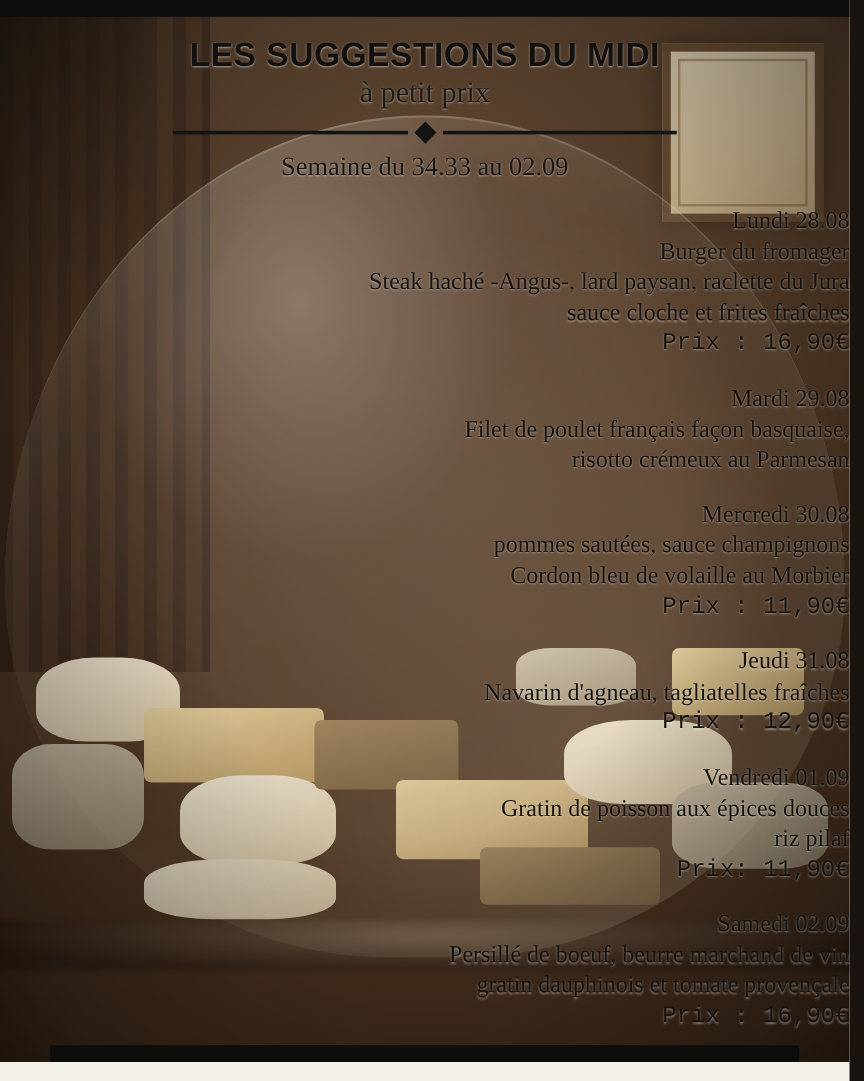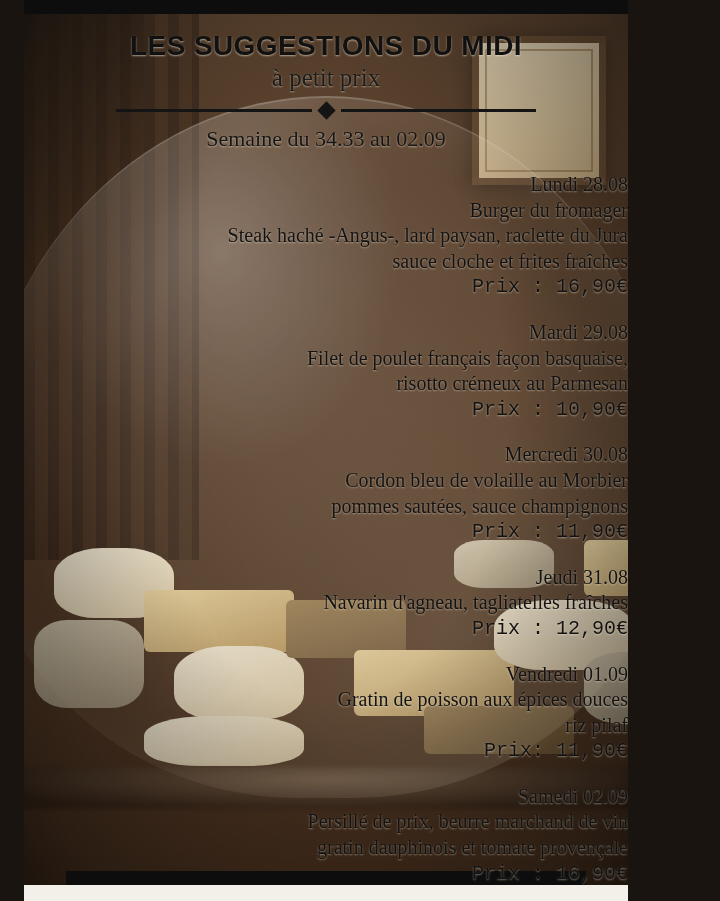--- a/index.html
+++ b/index.html
@@ -9,25 +9,24 @@
   }
   body {
     width: 720px;
     height: 901px;
     overflow: hidden;
     font-family: "Liberation Serif", serif;
   }
 
   .poster {
     position: relative;
-    width: 604px;
+    width: 708px;
     height: 901px;
     overflow: hidden;
     background: #e5e5e5;
-    margin-left: 24px;
   }
 
   
   .bg {
     position: absolute;
     inset: 0;
     background:
       
       radial-gradient(circle at 62% 12%, rgba(255,214,150,0.42) 0%, rgba(255,200,130,0.10) 26%, rgba(0,0,0,0) 48%),
       radial-gradient(circle at 14% 20%, rgba(255,190,120,0.25) 0%, rgba(0,0,0,0) 38%),
@@ -263,44 +262,43 @@
       <div class="day-line">Burger du fromager</div>
       <div class="day-line">Steak haché -Angus-, lard paysan, raclette du Jura</div>
       <div class="day-line">sauce cloche et frites fraîches</div>
       <div class="day-price">Prix : 16,90€</div>
     </div>
 
     <div class="day">
       <div class="day-name">Mardi 29.08</div>
       <div class="day-line">Filet de poulet français façon basquaise,</div>
       <div class="day-line">risotto crémeux au Parmesan</div>
-      <div class="day-price">Prix : 10,90€</div>
     </div>
 
     <div class="day">
       <div class="day-name">Mercredi 30.08</div>
+      <div class="day-line">pommes sautées, sauce champignons</div>
       <div class="day-line">Cordon bleu de volaille au Morbier</div>
-      <div class="day-line">pommes sautées, sauce champignons</div>
       <div class="day-price">Prix : 11,90€</div>
     </div>
 
     <div class="day">
       <div class="day-name">Jeudi 31.08</div>
       <div class="day-line">Navarin d'agneau, tagliatelles fraîches</div>
       <div class="day-price">Prix : 12,90€</div>
     </div>
 
     <div class="day">
       <div class="day-name">Vendredi 01.09</div>
       <div class="day-line">Gratin de poisson aux épices douces</div>
       <div class="day-line">riz pilaf</div>
       <div class="day-price">Prix: 11,90€</div>
     </div>
 
     <div class="day">
       <div class="day-name">Samedi 02.09</div>
-      <div class="day-line">Persillé de prix, beurre marchand de vin</div>
+      <div class="day-line">Persillé de boeuf, beurre marchand de vin</div>
       <div class="day-line">gratin dauphinois et tomate provençale</div>
       <div class="day-price">Prix : 16,90€</div>
     </div>
 
   </div>
 </div>
 
 </body></html>

